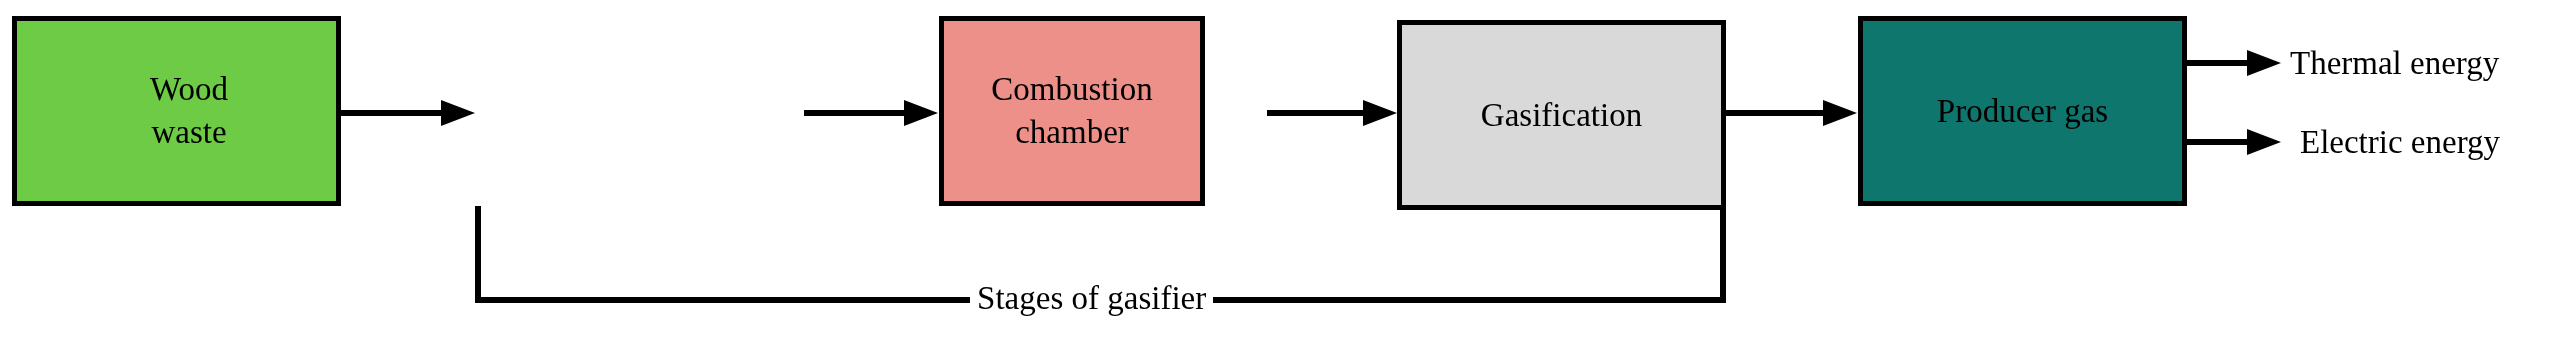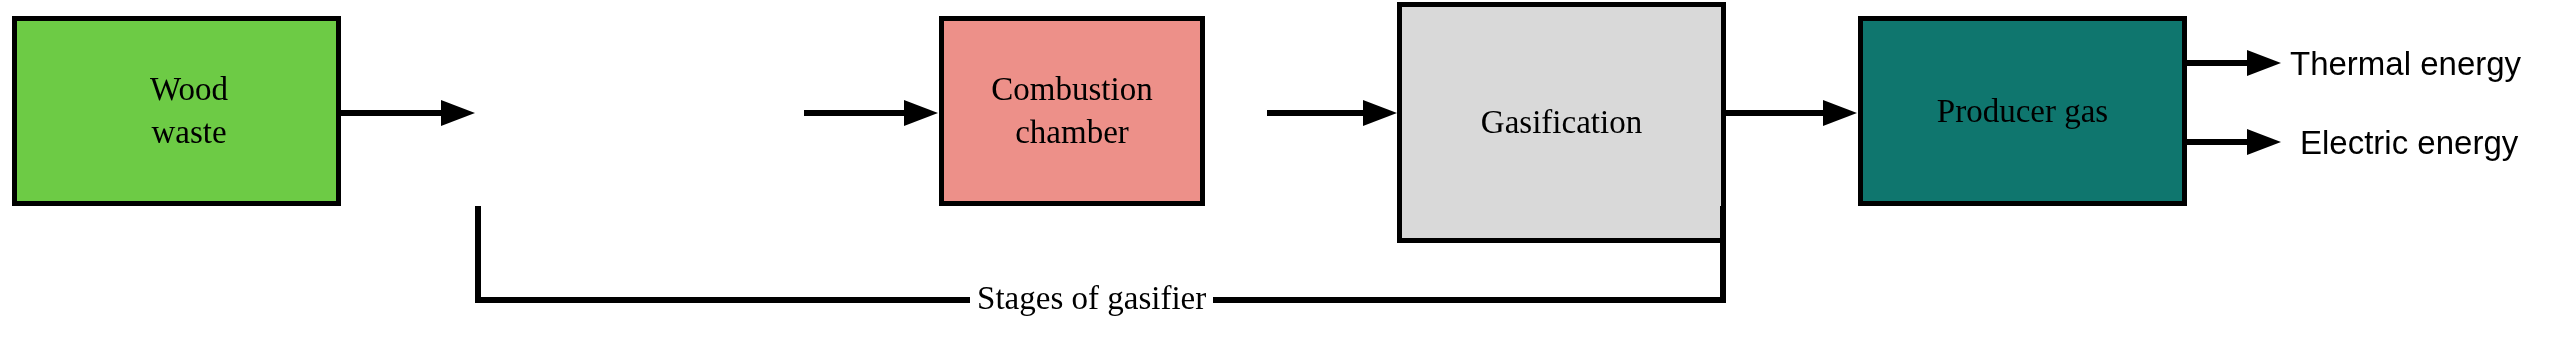--- a/index.html
+++ b/index.html
@@ -43,21 +43,21 @@
     height: 0;
     border-top: 13.5px solid transparent;
     border-bottom: 13.5px solid transparent;
     border-left: 34px solid #000000;
   }
   .out-label {
     position: absolute;
     font-size: 33px;
     color: #000000;
     white-space: nowrap;
-    font-family: Liberation Sans, sans-serif;
+    font-family: Liberation Serif, serif;
   }
   .loop-label {
     position: absolute;
     font-size: 33px;
     color: #000000;
     white-space: nowrap;
     background: #ffffff;
     padding: 0 7.1px;
     line-height: 1;
     font-family: "Liberation Serif", "DejaVu Serif", serif;
@@ -81,21 +81,21 @@
   <div class="arrowhead" style="left:904px; top:100px;"></div>
 
   <div class="node" style="left:939px; top:15.7px; width:266px; height:190px; background:#ED9089;">
     <span class="node-label">Combustion
 chamber</span>
   </div>
 
   <div class="conn" style="left:1267px; top:110px; width:96px; height:5.7px;"></div>
   <div class="arrowhead" style="left:1363px; top:100px;"></div>
 
-  <div class="node" style="left:1397px; top:2px; width:329px; height:241px; background:#D9D9D9;">
+  <div class="node" style="left:1397px; top:20px; width:329px; height:190px; background:#D9D9D9;">
     <span class="node-label">Gasification</span>
   </div>
 
   <div class="conn" style="left:1726px; top:110px; width:98px; height:5.7px;"></div>
   <div class="arrowhead" style="left:1823px; top:100px;"></div>
 
   <div class="node" style="left:1858px; top:15.7px; width:329px; height:190px; background:#0f766e;">
     <span class="node-label">Producer gas</span>
   </div>
 

